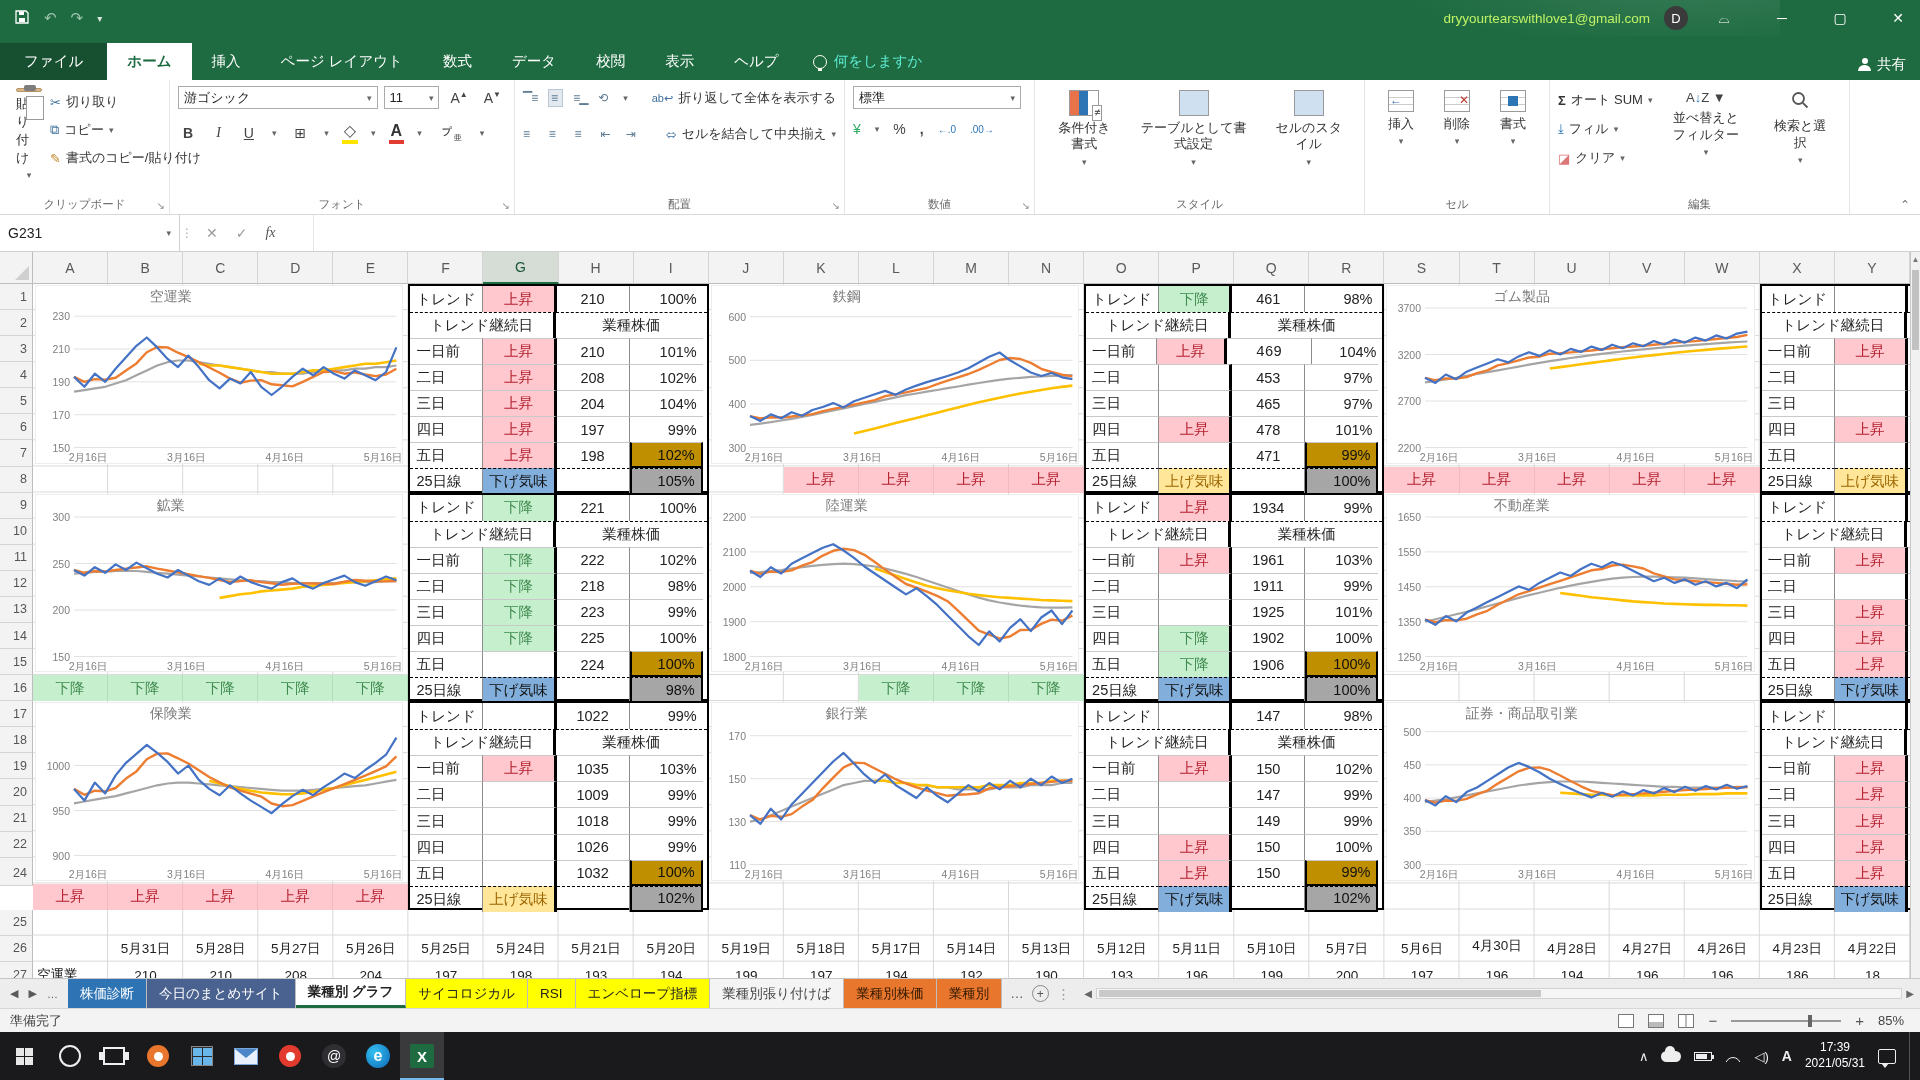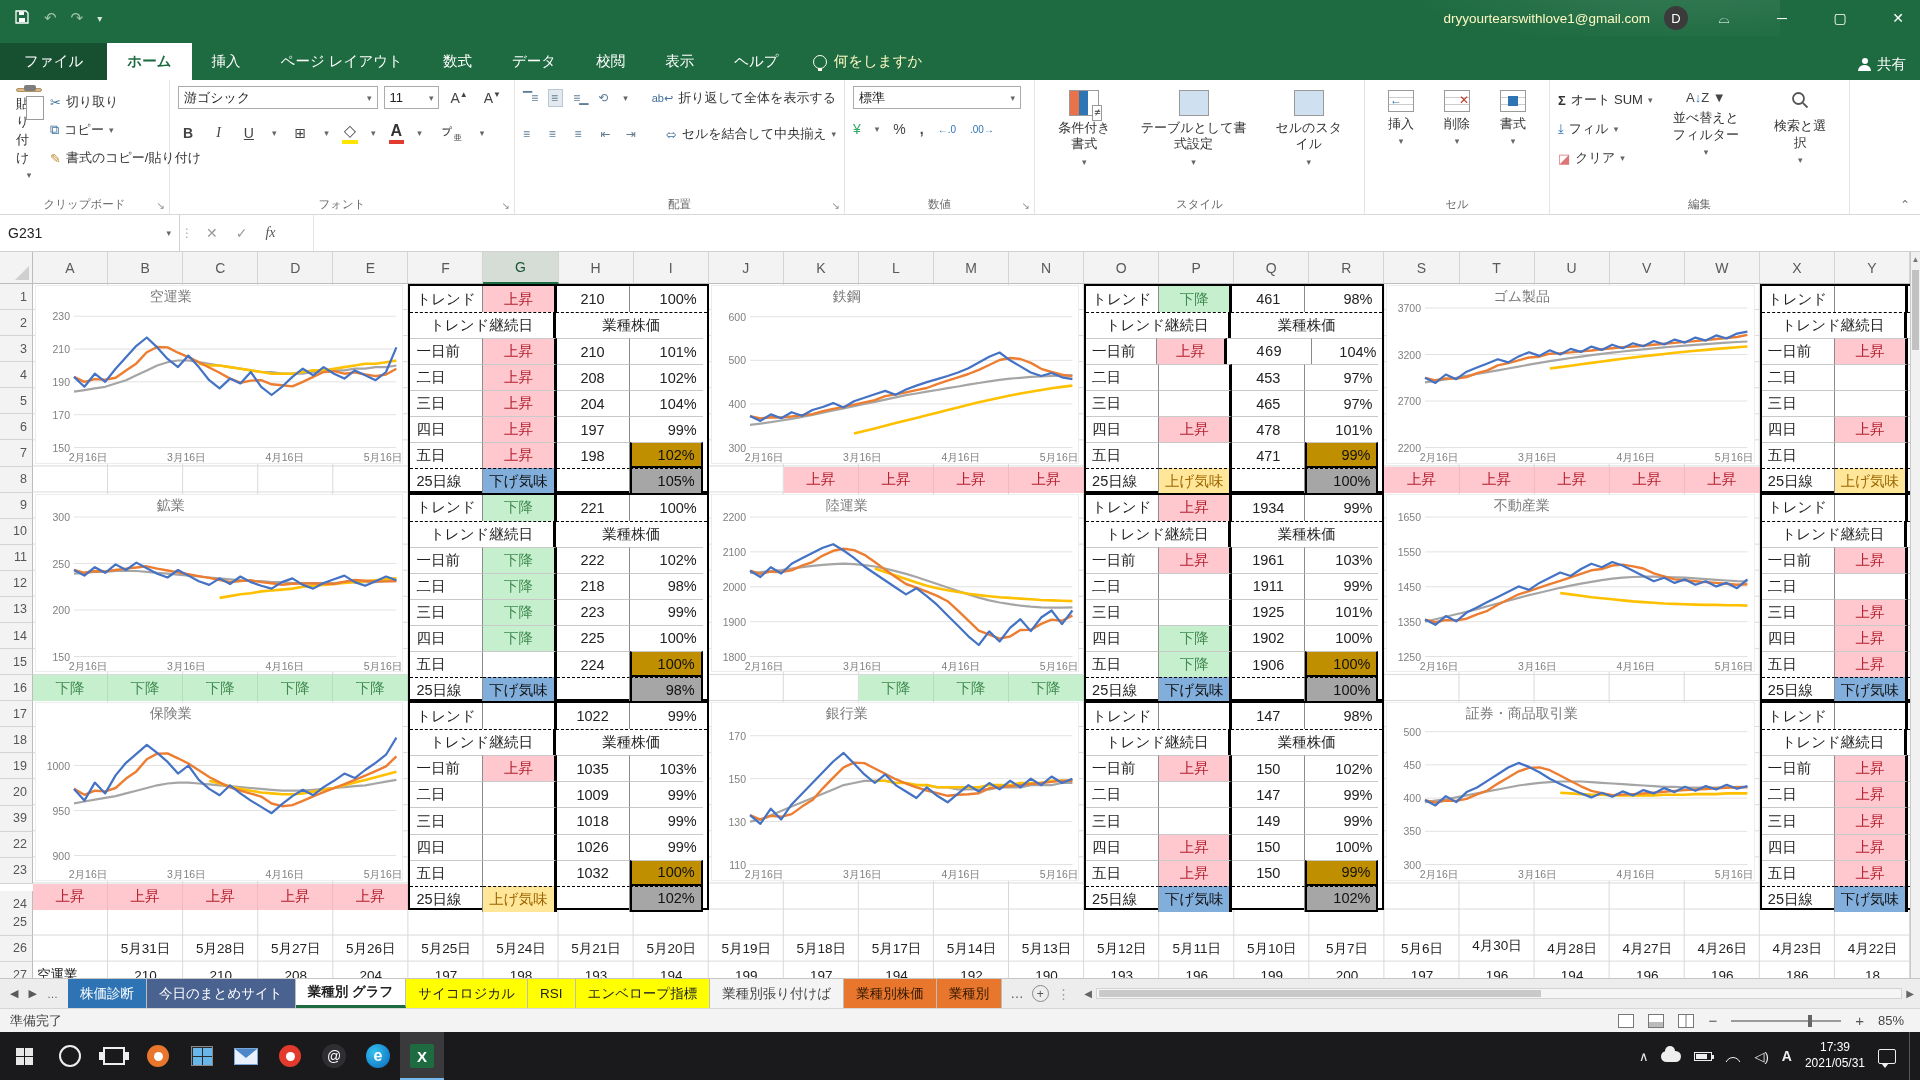--- a/index.html
+++ b/index.html
@@ -4,29 +4,29 @@
 <style>
   *{margin:0;padding:0;box-sizing:border-box;font-family:"Liberation Sans","DejaVu Sans",sans-serif;}
   html,body{width:1920px;height:1080px;overflow:hidden;background:#fff;}
   
   .titlebar{position:absolute;left:0;top:0;width:1920px;height:36px;background:#1E6B41;color:#fff;display:flex;align-items:center;}
   .titlebar .swoosh{position:absolute;right:140px;top:0;width:600px;height:36px;background:radial-gradient(ellipse 420px 90px at 85% -40%,rgba(255,255,255,.10),rgba(255,255,255,0) 70%);}
   .qat{display:flex;align-items:center;gap:14px;padding-left:14px;font-size:15px;color:#d8e6dd;}
   .qat span{cursor:default;}
   .tb-title{position:absolute;left:0;right:0;text-align:center;font-size:14.5px;color:#fff;pointer-events:none;}
   .tb-right{position:absolute;right:0;top:0;height:36px;display:flex;align-items:center;gap:14px;}
-  .tb-account{font-size:13.5px;color:#fef9c3;}
+  .tb-account{font-size:13.5px;color:#bef264;}
   .tb-avatar{width:24px;height:24px;border-radius:50%;background:#3b3b3b;color:#fff;font-size:13px;display:flex;align-items:center;justify-content:center;}
   .winbtn{width:44px;height:36px;display:flex;align-items:center;justify-content:center;font-size:14px;color:#fff;}
   
   .ribtabs{position:absolute;left:0;top:36px;width:1920px;height:44px;background:#1E6B41;display:flex;align-items:flex-end;}
   .rtab{padding:9px 20px;font-size:14.5px;color:#fff;}
   .rtab.file{background:#174F31;padding:9px 24px;}
   .rtab.active{background:#fff;color:#1E6B41;font-weight:bold;}
-  .tellme{display:flex;align-items:center;gap:7px;color:#fef9c3;font-size:14.5px;padding:9px 14px;}
+  .tellme{display:flex;align-items:center;gap:7px;color:#5eead4;font-size:14.5px;padding:9px 14px;}
   .bulb{width:14px;height:14px;border:1.5px solid #ffe;border-radius:50%;position:relative;}
   .bulb:after{content:"";position:absolute;left:4px;top:12px;width:4px;height:3px;background:#ffe;}
   .share-btn{position:absolute;right:14px;bottom:6px;color:#fff;font-size:14.5px;display:flex;gap:6px;align-items:center;}
   .person{width:13px;height:13px;position:relative;}
   .person:before{content:"";position:absolute;left:3.5px;top:0;width:6px;height:6px;border-radius:50%;background:#fff;}
   .person:after{content:"";position:absolute;left:0;top:7px;width:13px;height:6px;border-radius:6px 6px 0 0;background:#fff;}
   
   .ribbon{position:absolute;left:0;top:80px;width:1920px;height:135px;background:#fff;border-bottom:1px solid #D8D8D8;display:flex;}
   .rgroup{position:relative;height:100%;border-right:1px solid #E4E4E4;padding:6px 8px 20px 8px;}
   .rgroup .glabel{position:absolute;bottom:2px;left:0;right:0;text-align:center;font-size:11.5px;color:#6a6a6a;}
@@ -427,24 +427,24 @@
       <div class="row-n" style="top: 292.77px; height: 26.077px;">11</div>
       <div class="row-n" style="top: 318.847px; height: 26.077px;">12</div>
       <div class="row-n" style="top: 344.924px; height: 26.077px;">13</div>
       <div class="row-n" style="top: 371.001px; height: 26.077px;">14</div>
       <div class="row-n" style="top: 397.078px; height: 26.077px;">15</div>
       <div class="row-n" style="top: 423.155px; height: 26.077px;">16</div>
       <div class="row-n" style="top: 449.232px; height: 26.077px;">17</div>
       <div class="row-n" style="top: 475.309px; height: 26.077px;">18</div>
       <div class="row-n" style="top: 501.386px; height: 26.077px;">19</div>
       <div class="row-n" style="top: 527.463px; height: 26.077px;">20</div>
-      <div class="row-n" style="top: 553.54px; height: 26.077px;">39</div>
+      <div class="row-n" style="top: 553.54px; height: 26.077px;">21</div>
       <div class="row-n" style="top: 579.617px; height: 26.077px;">22</div>
       <div class="row-n" style="top: 605.694px; height: 26.077px;">23</div>
-      <div class="row-n" style="top: 639px; height: 26.077px;">24</div>
+      <div class="row-n" style="top: 608px; height: 26.077px;">24</div>
       <div class="row-n" style="top: 657.848px; height: 26.077px;">25</div>
       <div class="row-n" style="top: 683.925px; height: 26.077px;">26</div>
       <div class="row-n" style="top: 710.002px; height: 26.077px;">27</div>
     </div>
   <div id="sheetbg" style="left: 33px; top: 32px; width: 1877px; height: 694px; background-image: linear-gradient(to right, rgb(216, 216, 216) 1px, transparent 1px), linear-gradient(rgb(216, 216, 216) 1px, transparent 1px); background-size: 75.08px 26.077px; background-position: -1px -1px;"></div>
   <div id="cells">
       <div class="ptable" style="left: 408.4px; top: 32px; width: 300.32px; height: 208.616px;">
         <div class="prow ">
           <div class="pcell lbl" style="width: 73.08px;">トレンド</div>
           <div class="pcell sts up" style="width: 73.08px;">上昇</div>

